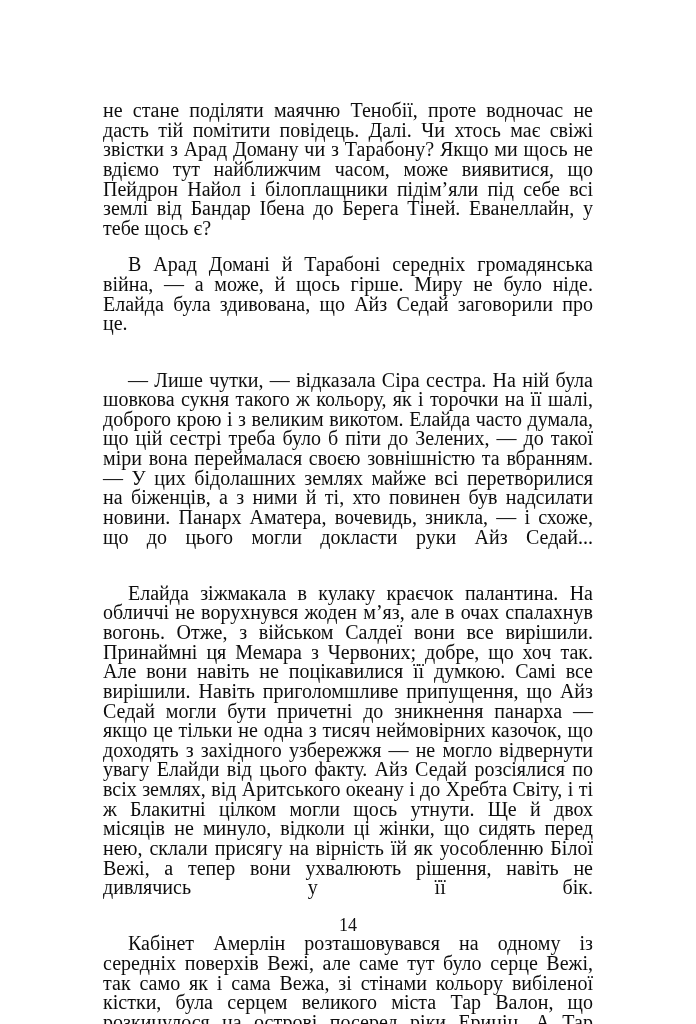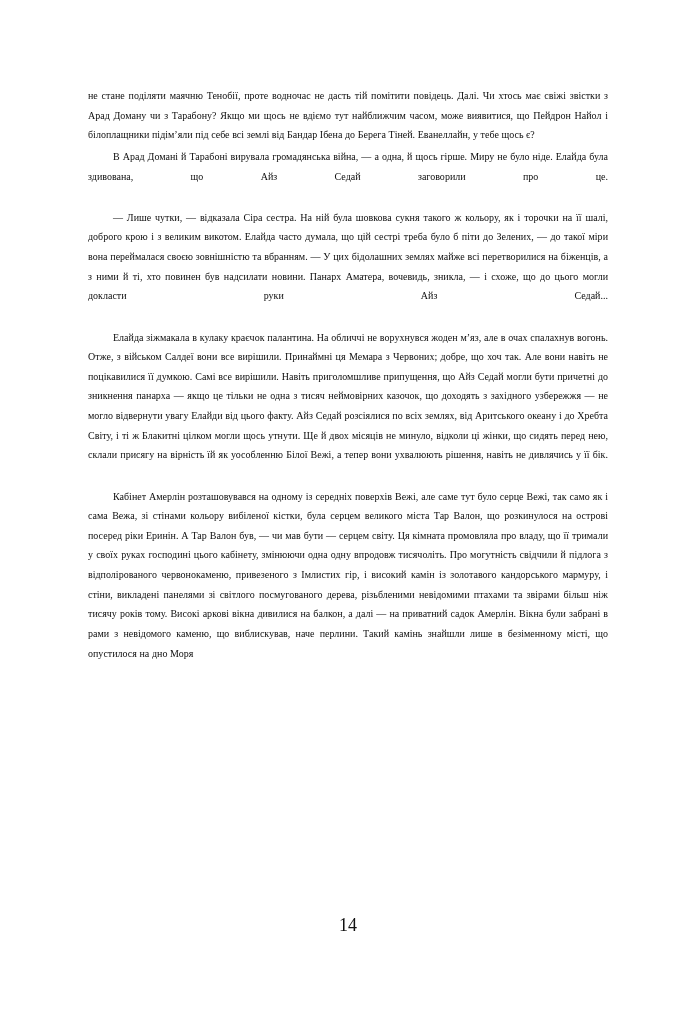--- a/index.html
+++ b/index.html
@@ -28,23 +28,23 @@
   }
 
   .text-block {
     position: absolute;
     left: 86px;
     top: 84px;
     width: 524px;
   }
 
   p.para {
-    margin: 2px;
+    margin: 17px;
     padding: 0;
-    font-size: 10px;
+    font-size: 20px;
     line-height: 19.62px;
     text-align: justify;
     text-justify: inter-word;
     hyphens: manual;
     -webkit-hyphens: manual;
     text-indent: 25px;
     letter-spacing: 0.01px;
     word-spacing: 0.1px;
   }
 
@@ -76,21 +76,21 @@
 </style>
 </head>
 <body>
 
 <div class="page">
 
   <div class="text-block">
 
     <p class="para no-indent flush">не стане поділяти маячню Тенобії, проте водночас не дасть тій помітити повідець. Далі. Чи хтось має свіжі звістки з Арад Доману чи з Тарабону? Якщо ми щось не вдіємо тут найближчим часом, може виявитися, що Пейдрон Найол і білоплащники підім’яли під себе всі землі від Бандар Ібена до Берега Тіней. Еванеллайн, у тебе щось є?</p>
 
-    <p class="para">В Арад Домані й Тарабоні вирувала громадянська війна, — а одна, й щось гірше. Миру не було ніде. Елайда була здивована, що Айз Седай заговорили про це.</p>
+    <p class="para">В Арад Домані й Тарабоні середніх громадянська війна, — а може, й щось гірше. Миру не було ніде. Елайда була здивована, що Айз Седай заговорили про це.</p>
 
     <p class="para">— Лише чутки, — відказала Сіра сестра. На ній була шовкова сукня такого ж кольору, як і торочки на її шалі, доброго крою і з великим викотом. Елайда часто думала, що цій сестрі треба було б піти до Зелених, — до такої міри вона переймалася своєю зовнішністю та вбранням. — У цих бідолашних землях майже всі перетворилися на біженців, а з ними й ті, хто повинен був надсилати новини. Панарх Аматера, вочевидь, зникла, — і схоже, що до цього могли докласти руки Айз Седай...</p>
 
     <p class="para">Елайда зіжмакала в кулаку краєчок палантина. На обличчі не ворухнувся жоден м’яз, але в очах спалахнув вогонь. Отже, з військом Салдеї вони все вирішили. Принаймні ця Мемара з Червоних; добре, що хоч так. Але вони навіть не поцікавилися її думкою. Самі все вирішили. Навіть приголомшливе припущення, що Айз Седай могли бути причетні до зникнення панарха — якщо це тільки не одна з тисяч неймовірних казочок, що доходять з західного узбережжя — не могло відвернути увагу Елайди від цього факту. Айз Седай розсіялися по всіх землях, від Аритського океану і до Хребта Світу, і ті ж Блакитні цілком могли щось утнути. Ще й двох місяців не минуло, відколи ці жінки, що сидять перед нею, склали присягу на вірність їй як уособленню Білої Вежі, а тепер вони ухвалюють рішення, навіть не дивлячись у її бік.</p>
 
     <p class="para flush">Кабінет Амерлін розташовувався на одному із середніх поверхів Вежі, але саме тут було серце Вежі, так само як і сама Вежа, зі стінами кольору вибіленої кістки, була серцем великого міста Тар Валон, що розкинулося на острові посеред ріки Еринін. А Тар Валон був, — чи мав бути — серцем світу. Ця кімната промовляла про владу, що її тримали у своїх руках господині цього кабінету, змінюючи одна одну впродовж тисячоліть. Про могутність свідчили й підлога з відполірованого червонокаменю, привезеного з Імлистих гір, і високий камін із золотавого кандорського мармуру, і стіни, викладені панелями зі світлого посмугованого дерева, різьбленими невідомими птахами та звірами більш ніж тисячу років тому. Високі аркові вікна дивилися на балкон, а далі — на приватний садок Амерлін. Вікна були забрані в рами з невідомого каменю, що виблискував, наче перлини. Такий камінь знайшли лише в безіменному місті, що опустилося на дно Моря</p>
 
   </div>
 
   <div class="folio">14</div>

